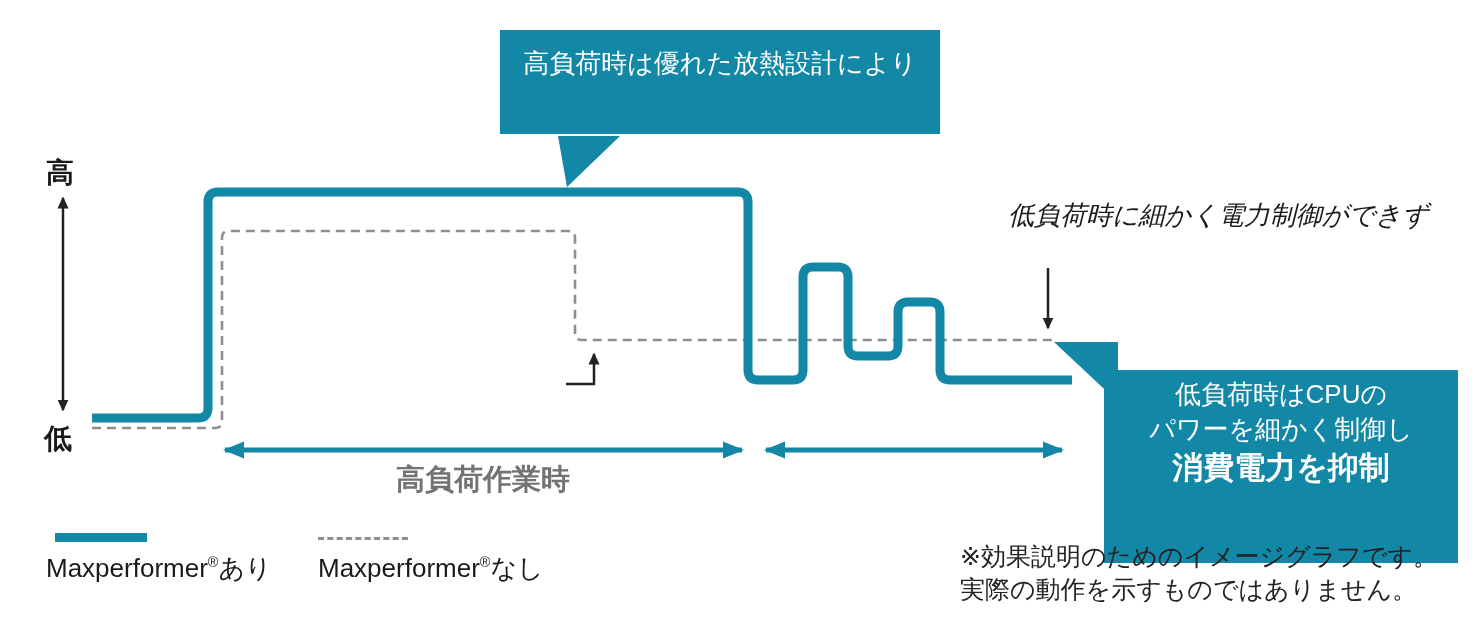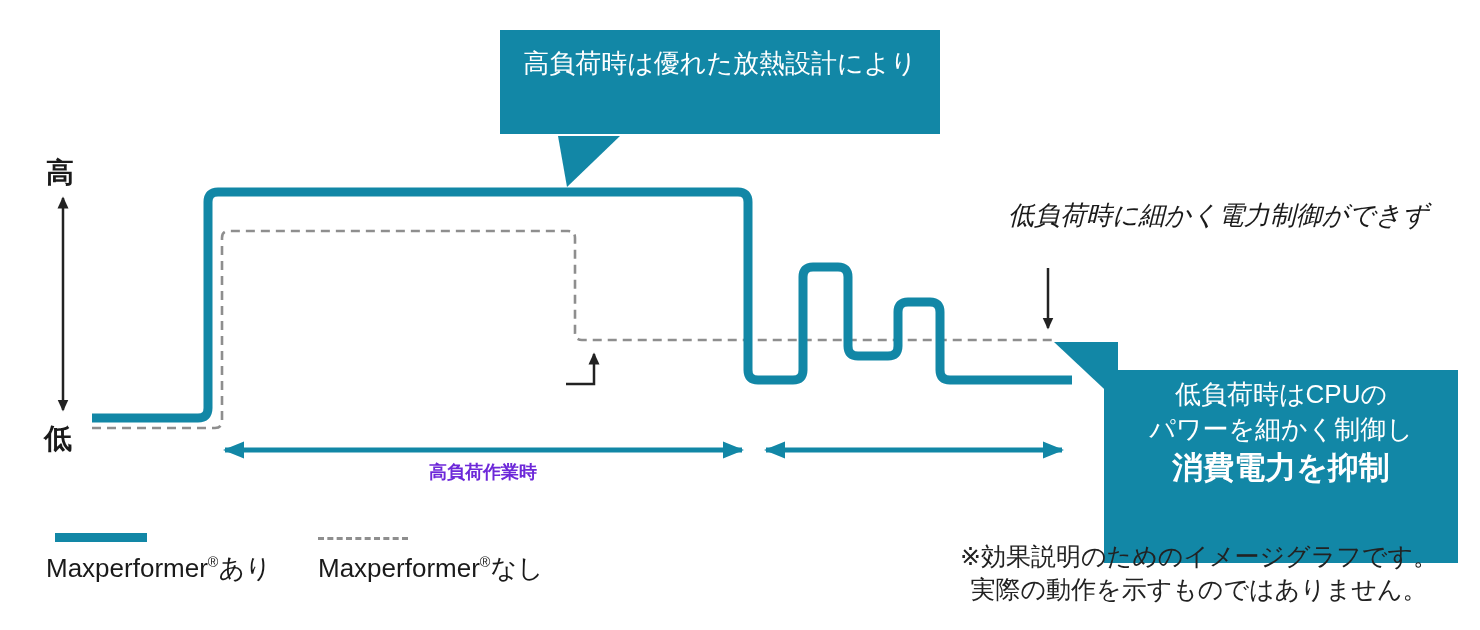--- a/index.html
+++ b/index.html
@@ -7,37 +7,37 @@
     position:relative; width:1480px; height:630px; background:#ffffff;
     font-family:"Liberation Sans","DejaVu Sans",sans-serif; color:#1a1a1a; overflow:hidden;
   }
   .overlay { position:absolute; left:0; top:0; width:1480px; height:630px; }
   .abs { position:absolute; }
 
   .axis-label { font-size:28px; font-weight:600; color:#1a1a1a; }
 
   .annotation { font-size:26px; font-weight:500; line-height:1.32; color:#1a1a1a; white-space:nowrap;font-style:italic; }
 
-  .zone-label { font-size:18px; font-weight:700; color:#6d28d9; white-space:nowrap; transform:translateX(-50%); }
+  .zone-label { font-size:29px; font-weight:700; color:#737373; white-space:nowrap; transform:translateX(-50%); }
 
   .callout {
     position:absolute; background:#1287A6; color:#ffffff; text-align:center;
     box-sizing:border-box;
   }
   .callout .cl-sub  { font-size:26px; font-weight:500; line-height:1.35; }
   .callout .cl-main { font-size:31px; font-weight:700; line-height:1.35; }
   .callout-top   { left:500px; top:30px;  width:440px; height:104px; padding-top:16px; }
   .callout-right { left:1104px; top:338px; width:354px; height:193px; padding-top:7px;margin-top:32px; }
 
   .legend-text { font-size:26px; font-weight:500; color:#1a1a1a; white-space:nowrap; }
   .legend-text sup { font-size:0.55em; }
   .swatch-solid { width:92px; height:9px; background:#1287A6; }
   .swatch-dashed { width:90px; height:0; border-top:3px dashed #8E8E8E; }
 
-  .disclaimer { font-size:25px; line-height:1.3; color:#222; text-align:center; white-space:nowrap; }
+  .disclaimer { font-size:25px; line-height:1.3; color:#222; text-align:left; white-space:nowrap; }
 </style>
 </head>
 <body>
 
 <div class="canvas">
 
   <svg class="overlay" viewBox="0 0 1480 630">
     <defs>
       <marker id="mTeal" markerUnits="userSpaceOnUse" markerWidth="26" markerHeight="22" refX="19" refY="10" orient="auto-start-reverse">
         <path d="M0,1.5 L21,10 L0,18.5 Z" fill="#1287A6"></path>

